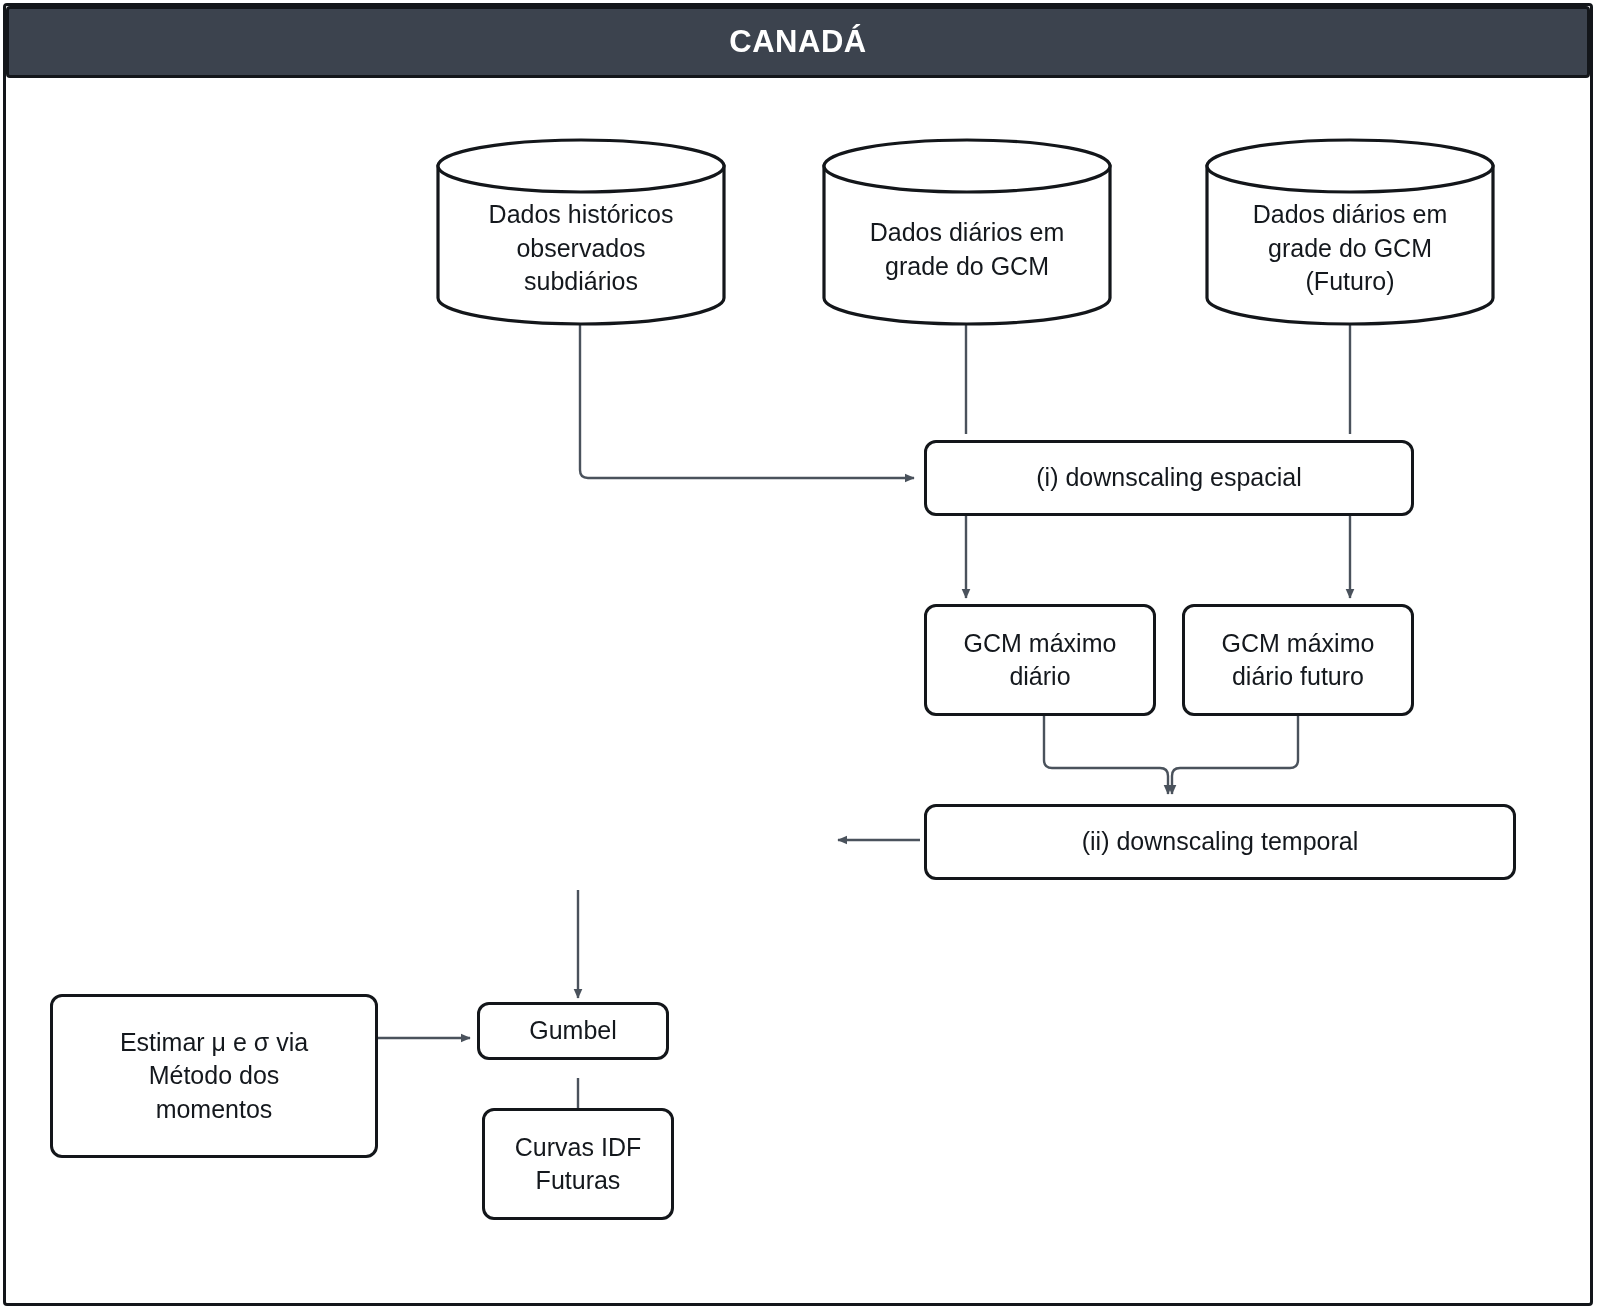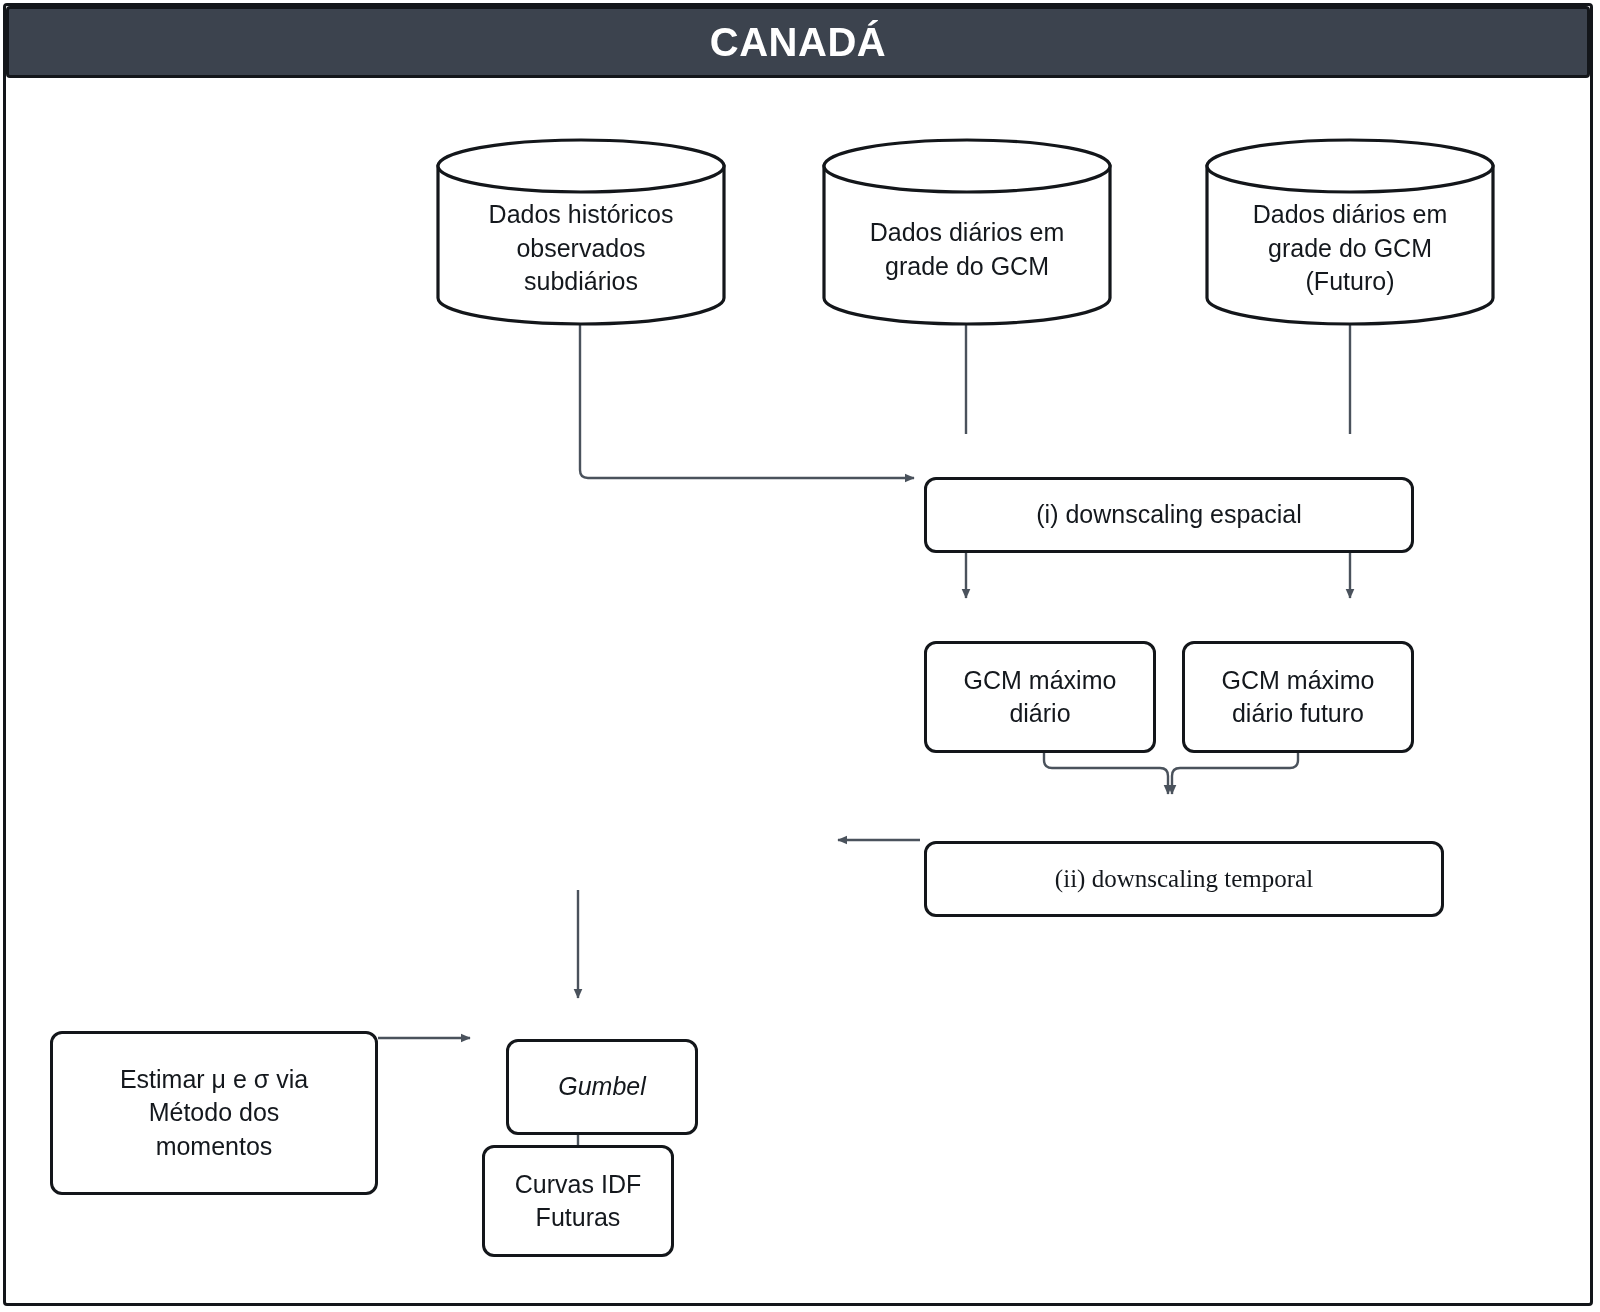--- a/index.html
+++ b/index.html
@@ -35,21 +35,21 @@
     background: #3c434e;
     border: 3px solid #13161a;
     border-radius: 4px;
     box-sizing: border-box;
     display: flex;
     align-items: center;
     justify-content: center;
   }
   .title-text {
     color: #ffffff;
-    font-size: 40px;
+    font-size: 31px;
     font-weight: bold;
     letter-spacing: 0.5px;
     font-family: "Liberation Sans", sans-serif;
   }
 
   
   .node {
     position: absolute;
     box-sizing: border-box;
     display: flex;
@@ -59,21 +59,20 @@
     color: #14181d;
     font-size: 25px;
     line-height: 1.34;
     font-family: "Liberation Sans", sans-serif;
     background: #ffffff;
     z-index: 5;
   }
   .node.proc {
     border: 3px solid #13161a;
     border-radius: 12px;
-    margin-top: 37px;
   }
   .node .lbl { padding: 0 10px; white-space: pre-line; }
 
   
   .cyl {
     position: absolute;
     z-index: 5;
   }
   .cyl svg { display: block; overflow: visible; }
   .cyl .cyl-label {
@@ -174,32 +173,32 @@
   <div class="node proc" style="left:924px; top:604px; width:232px; height:112px;">
     <span class="lbl">GCM máximo
 diário</span>
   </div>
 
   <div class="node proc" style="left:1182px; top:604px; width:232px; height:112px;">
     <span class="lbl">GCM máximo
 diário futuro</span>
   </div>
 
-  <div class="node proc" style="left:924px; top:804px; width:520px; height:76px;font-family:Liberation Serif, serif;">
+  <div class="node proc" style="left:924px; top:804px; width:592px; height:76px;">
     <span class="lbl">(ii) downscaling temporal</span>
   </div>
 
 
   <div class="node proc" style="left:50px; top:994px; width:328px; height:164px;">
     <span class="lbl">Estimar μ e σ via
 Método dos
 momentos</span>
   </div>
 
-  <div class="node proc" style="left:506px; top:1002px; width:192px; height:96px;font-style:italic;">
+  <div class="node proc" style="left:477px; top:1002px; width:192px; height:58px;">
     <span class="lbl">Gumbel</span>
   </div>
 
   <div class="node proc" style="left:482px; top:1108px; width:192px; height:112px;">
     <span class="lbl">Curvas IDF
 Futuras</span>
   </div>
 
 </div>
 

